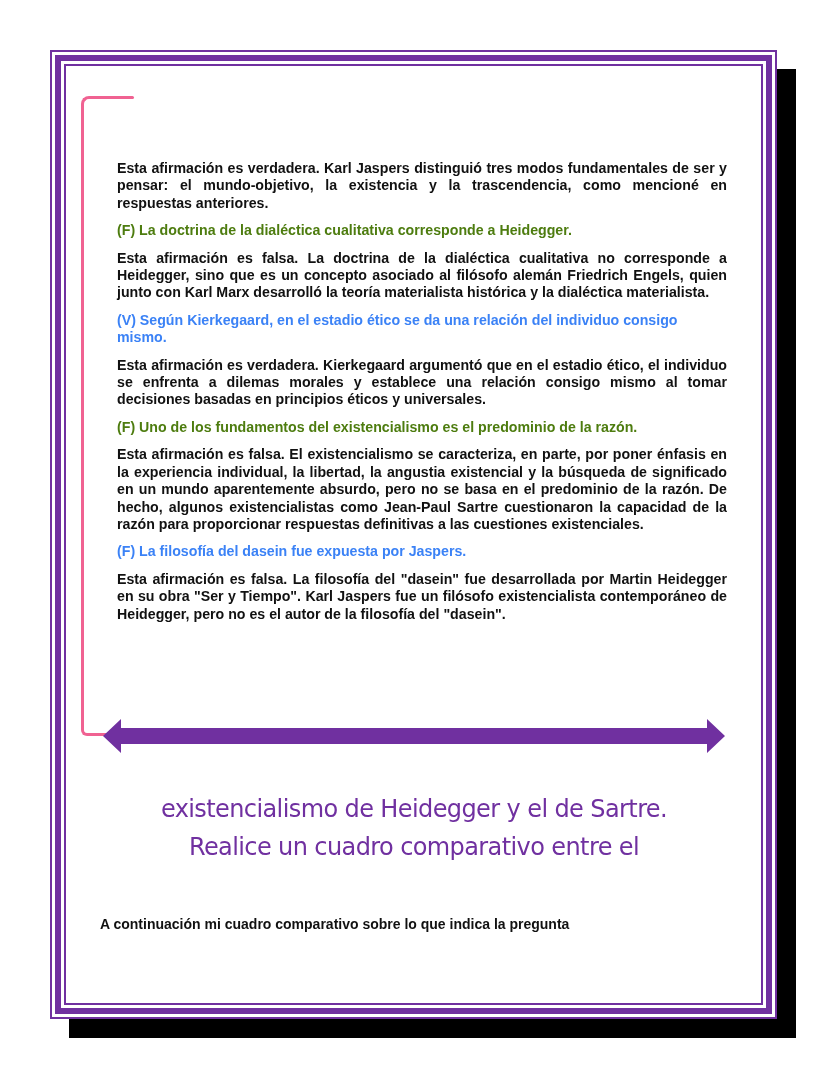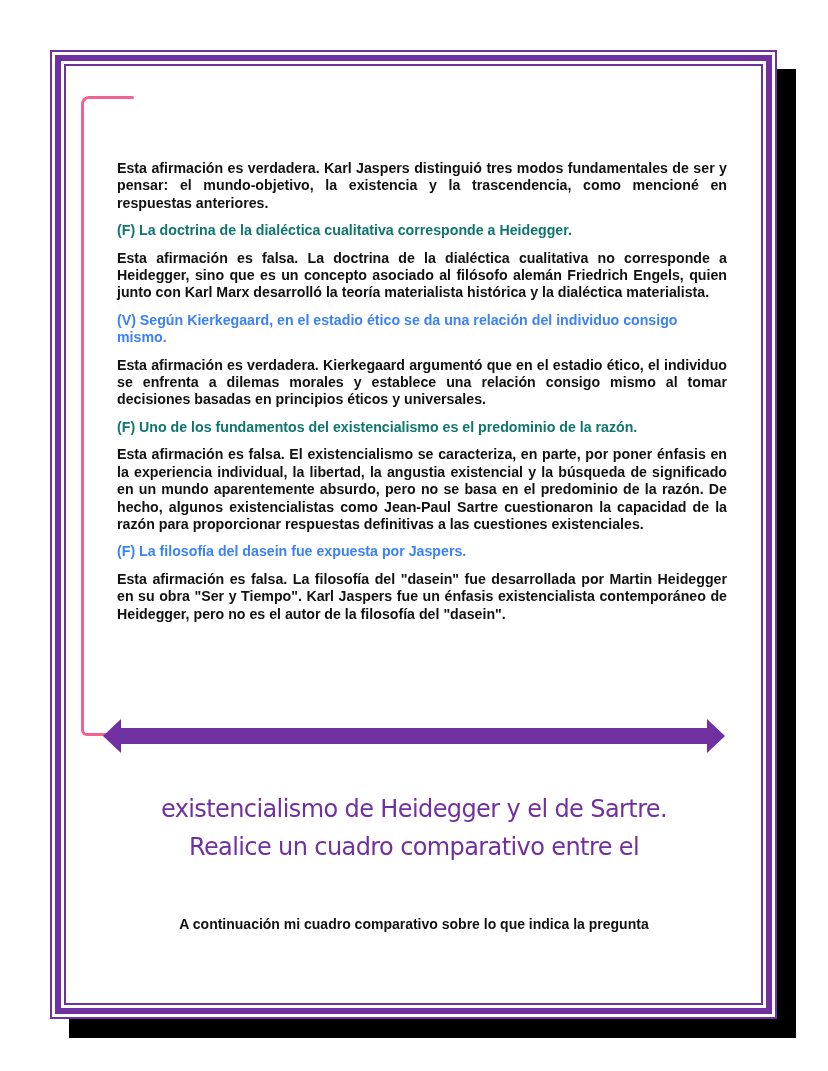--- a/index.html
+++ b/index.html
@@ -84,21 +84,21 @@
     margin-top: 36px;
   }
   .content p {
     margin: 0 0 10px 0;
     text-align: justify;
   }
   .content p.stmt {
     margin: 0 0 10px 0;
     text-align: left;
   }
-  .stmt.purple { color: #0f766e; }
+  .stmt.purple { color: #4d7c0f; }
   .stmt.pink { color: #3b82f6; }
   .arrow {
     position: absolute;
     left: 103px;
     top: 719px;
     width: 622px;
     height: 34px;
   }
   .heading {
     position: absolute;
@@ -110,21 +110,20 @@
     font-size: 24px;
     line-height: 38px;
     color: #7030a0;
     letter-spacing: -0.6px;
   }
   .intro {
     position: absolute;
     left: 100px;
     top: 916px;
     width: 628px;
-    text-align: center;
     font-size: 14px;
     font-weight: bold;
     color: #111111;
   }
 </style>
 </head>
 <body>
 
 <div class="shadow"></div>
 
@@ -139,21 +138,21 @@
 
 <div class="content">
   <p class="answer">Esta afirmación es verdadera. Karl Jaspers distinguió tres modos fundamentales de ser y pensar: el mundo-objetivo, la existencia y la trascendencia, como mencioné en respuestas anteriores.</p>
   <p class="stmt purple">(F) La doctrina de la dialéctica cualitativa corresponde a Heidegger.</p>
   <p class="answer">Esta afirmación es falsa. La doctrina de la dialéctica cualitativa no corresponde a Heidegger, sino que es un concepto asociado al filósofo alemán Friedrich Engels, quien junto con Karl Marx desarrolló la teoría materialista histórica y la dialéctica materialista.</p>
   <p class="stmt pink">(V) Según Kierkegaard, en el estadio ético se da una relación del individuo consigo mismo.</p>
   <p class="answer">Esta afirmación es verdadera. Kierkegaard argumentó que en el estadio ético, el individuo se enfrenta a dilemas morales y establece una relación consigo mismo al tomar decisiones basadas en principios éticos y universales.</p>
   <p class="stmt purple">(F) Uno de los fundamentos del existencialismo es el predominio de la razón.</p>
   <p class="answer">Esta afirmación es falsa. El existencialismo se caracteriza, en parte, por poner énfasis en la experiencia individual, la libertad, la angustia existencial y la búsqueda de significado en un mundo aparentemente absurdo, pero no se basa en el predominio de la razón. De hecho, algunos existencialistas como Jean-Paul Sartre cuestionaron la capacidad de la razón para proporcionar respuestas definitivas a las cuestiones existenciales.</p>
   <p class="stmt pink">(F) La filosofía del dasein fue expuesta por Jaspers.</p>
-  <p class="answer">Esta afirmación es falsa. La filosofía del "dasein" fue desarrollada por Martin Heidegger en su obra "Ser y Tiempo". Karl Jaspers fue un énfasis existencialista contemporáneo de Heidegger, pero no es el autor de la filosofía del "dasein".</p>
+  <p class="answer">Esta afirmación es falsa. La filosofía del "dasein" fue desarrollada por Martin Heidegger en su obra "Ser y Tiempo". Karl Jaspers fue un filósofo existencialista contemporáneo de Heidegger, pero no es el autor de la filosofía del "dasein".</p>
 </div>
 
 <svg class="arrow" viewBox="0 0 622 34" preserveAspectRatio="none">
   <polygon points="0,17 18,0 18,9 604,9 604,0 622,17 604,34 604,25 18,25 18,34" fill="#7030a0"></polygon>
 </svg>
 
 <div class="heading">
   <div>existencialismo de Heidegger y el de Sartre.</div>
   <div>Realice un cuadro comparativo entre el</div>
 </div>

